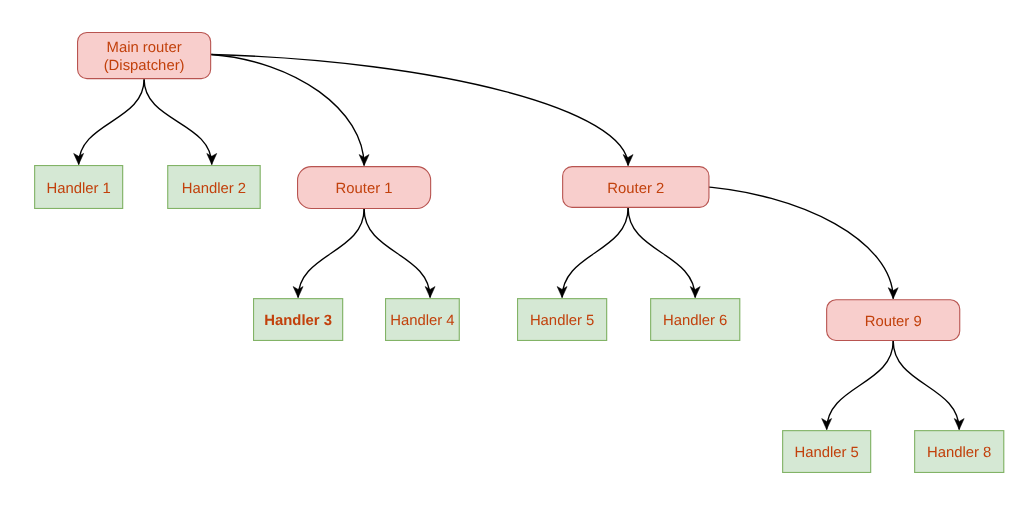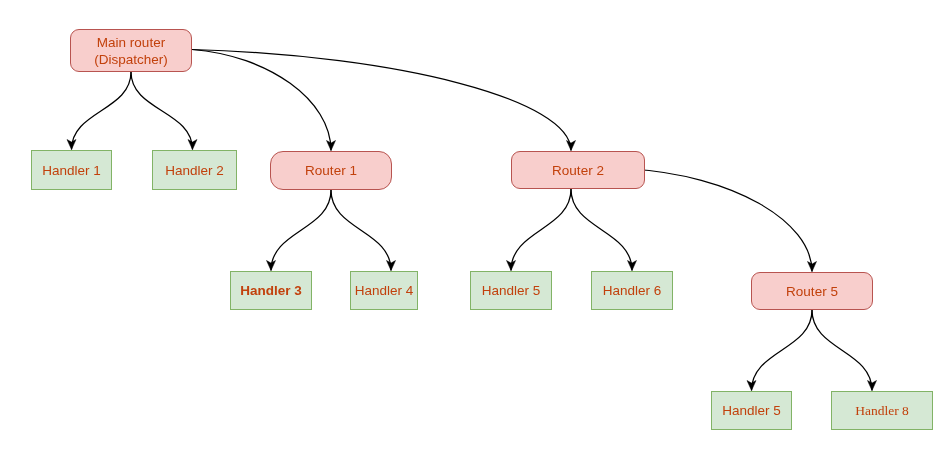--- a/index.html
+++ b/index.html
@@ -91,21 +91,21 @@
     <div class="node handler" style="left: 350px; top: 271px; width: 68px; height: 39px; background: rgb(213, 232, 212); border-color: rgb(130, 179, 102);">
       <span>Handler 4</span>
     </div>
     <div class="node handler" style="left: 470px; top: 271px; width: 82px; height: 39px; background: rgb(213, 232, 212); border-color: rgb(130, 179, 102);">
       <span>Handler 5</span>
     </div>
     <div class="node handler" style="left: 591px; top: 271px; width: 82px; height: 39px; background: rgb(213, 232, 212); border-color: rgb(130, 179, 102);">
       <span>Handler 6</span>
     </div>
     <div class="node router" style="left: 751px; top: 272px; width: 122px; height: 38px; background: rgb(248, 206, 204); border-color: rgb(184, 84, 80);">
-      <span>Router 5</span>
+      <span>Router 9</span>
     </div>
     <div class="node handler" style="left: 711px; top: 391px; width: 81px; height: 39px; background: rgb(213, 232, 212); border-color: rgb(130, 179, 102);">
       <span>Handler 5</span>
     </div>
-    <div class="node handler" style="left: 831px; top: 391px; width: 102px; height: 39px; background: rgb(213, 232, 212); border-color: rgb(130, 179, 102); font-family: Liberation Serif, serif;">
+    <div class="node handler" style="left: 831px; top: 391px; width: 82px; height: 39px; background: rgb(213, 232, 212); border-color: rgb(130, 179, 102);">
       <span>Handler 8</span>
     </div>
   </div>
 
 </body></html>

